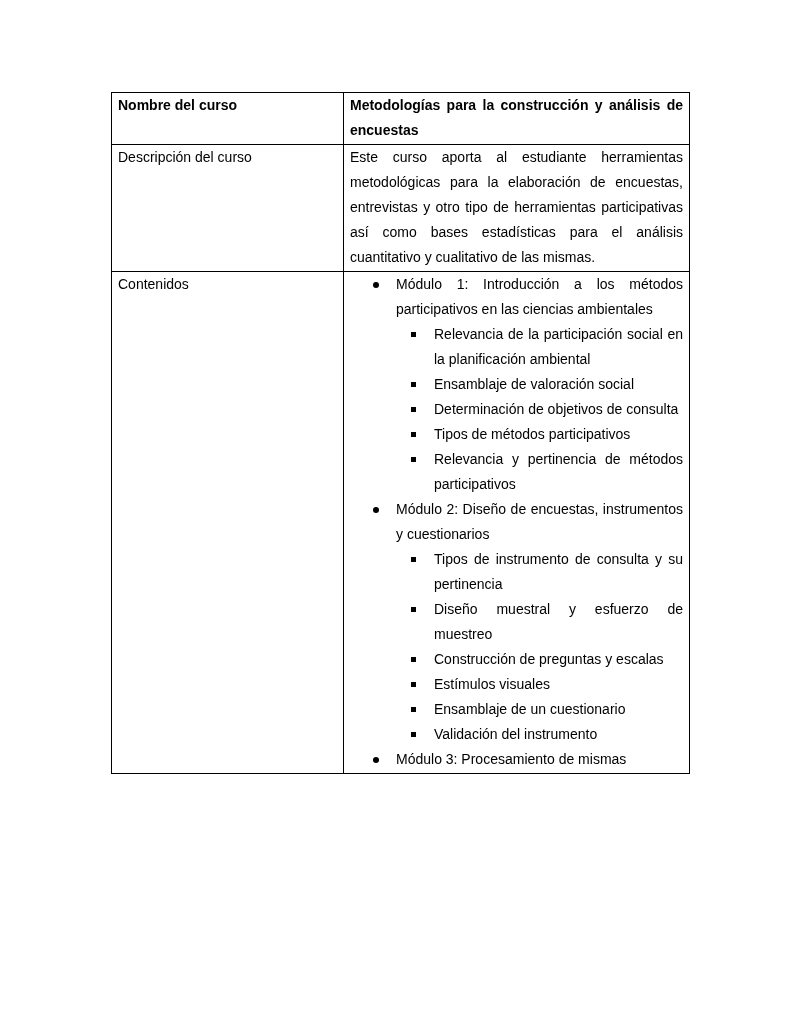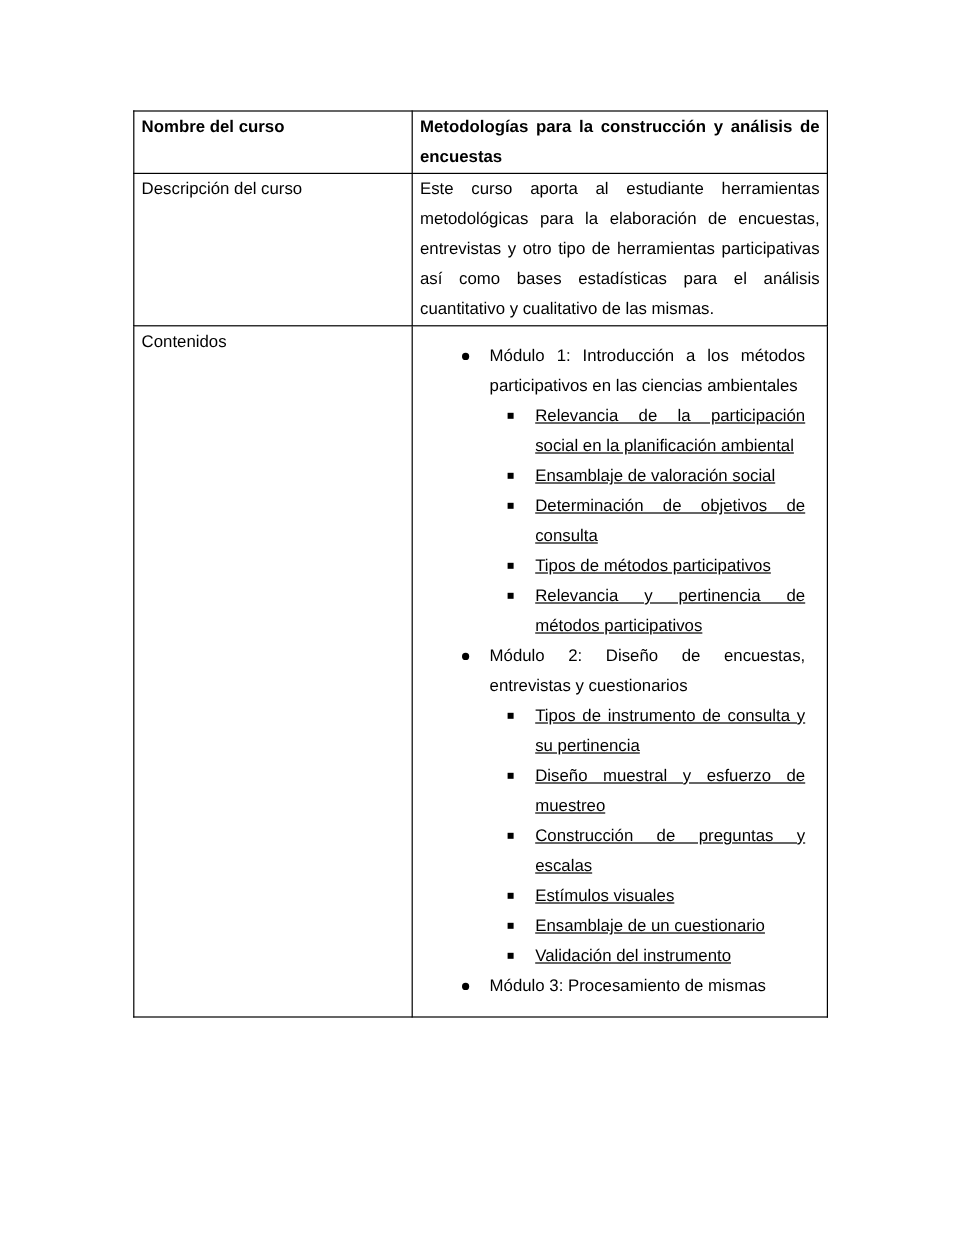--- a/index.html
+++ b/index.html
@@ -11,28 +11,28 @@
     border-collapse: collapse; table-layout: fixed;
     font-size: 14px; line-height: 25px;
   }
   table.course td {
     border: 1px solid #000; vertical-align: top;
     padding: 0 6px 1px 6px;
   }
   td.label { width: 219px; }
   td.value { width: 333px; text-align: justify; }
   .bold { font-weight: bold; }
-  ul.modules { list-style: none; margin: 12px; padding: 0; }
+  ul.modules { list-style: none; margin: 0; padding: 0; }
   ul.modules > li { position: relative; padding-left: 46px; text-align: justify; }
   ul.modules > li .bullet {
     position: absolute; left: 23px; top: 10px; width: 6px; height: 6px;
     border-radius: 50%; background: #000;
   }
   ul.topics { list-style: none; margin: 0; padding: 0; }
-  ul.topics > li { position: relative; padding-left: 38px; text-align: justify; text-decoration: underline; }
+  ul.topics > li { position: relative; padding-left: 38px; text-align: justify; }
   ul.topics > li .sq {
     position: absolute; left: 15px; top: 10px; width: 5px; height: 5px; background: #000;
   }
 </style>
 </head>
 <body>
 
 <div class="page">
   <table class="course">
     <tbody>
@@ -54,21 +54,21 @@
             <ul class="topics">
               <li><span class="sq"></span><span>Relevancia de la participación social en la planificación ambiental</span></li>
               <li><span class="sq"></span><span>Ensamblaje de valoración social</span></li>
               <li><span class="sq"></span><span>Determinación de objetivos de consulta</span></li>
               <li><span class="sq"></span><span>Tipos de métodos participativos</span></li>
               <li><span class="sq"></span><span>Relevancia y pertinencia de métodos participativos</span></li>
             </ul>
           </li>
           <li>
             <span class="bullet"></span>
-            <span>Módulo 2: Diseño de encuestas, entrevistas y cuestionarios</span>
+            <span>Módulo 2: Diseño de encuestas, instrumentos y cuestionarios</span>
             <ul class="topics">
               <li><span class="sq"></span><span>Tipos de instrumento de consulta y su pertinencia</span></li>
               <li><span class="sq"></span><span>Diseño muestral y esfuerzo de muestreo</span></li>
               <li><span class="sq"></span><span>Construcción de preguntas y escalas</span></li>
               <li><span class="sq"></span><span>Estímulos visuales</span></li>
               <li><span class="sq"></span><span>Ensamblaje de un cuestionario</span></li>
               <li><span class="sq"></span><span>Validación del instrumento</span></li>
             </ul>
           </li>
           <li>

